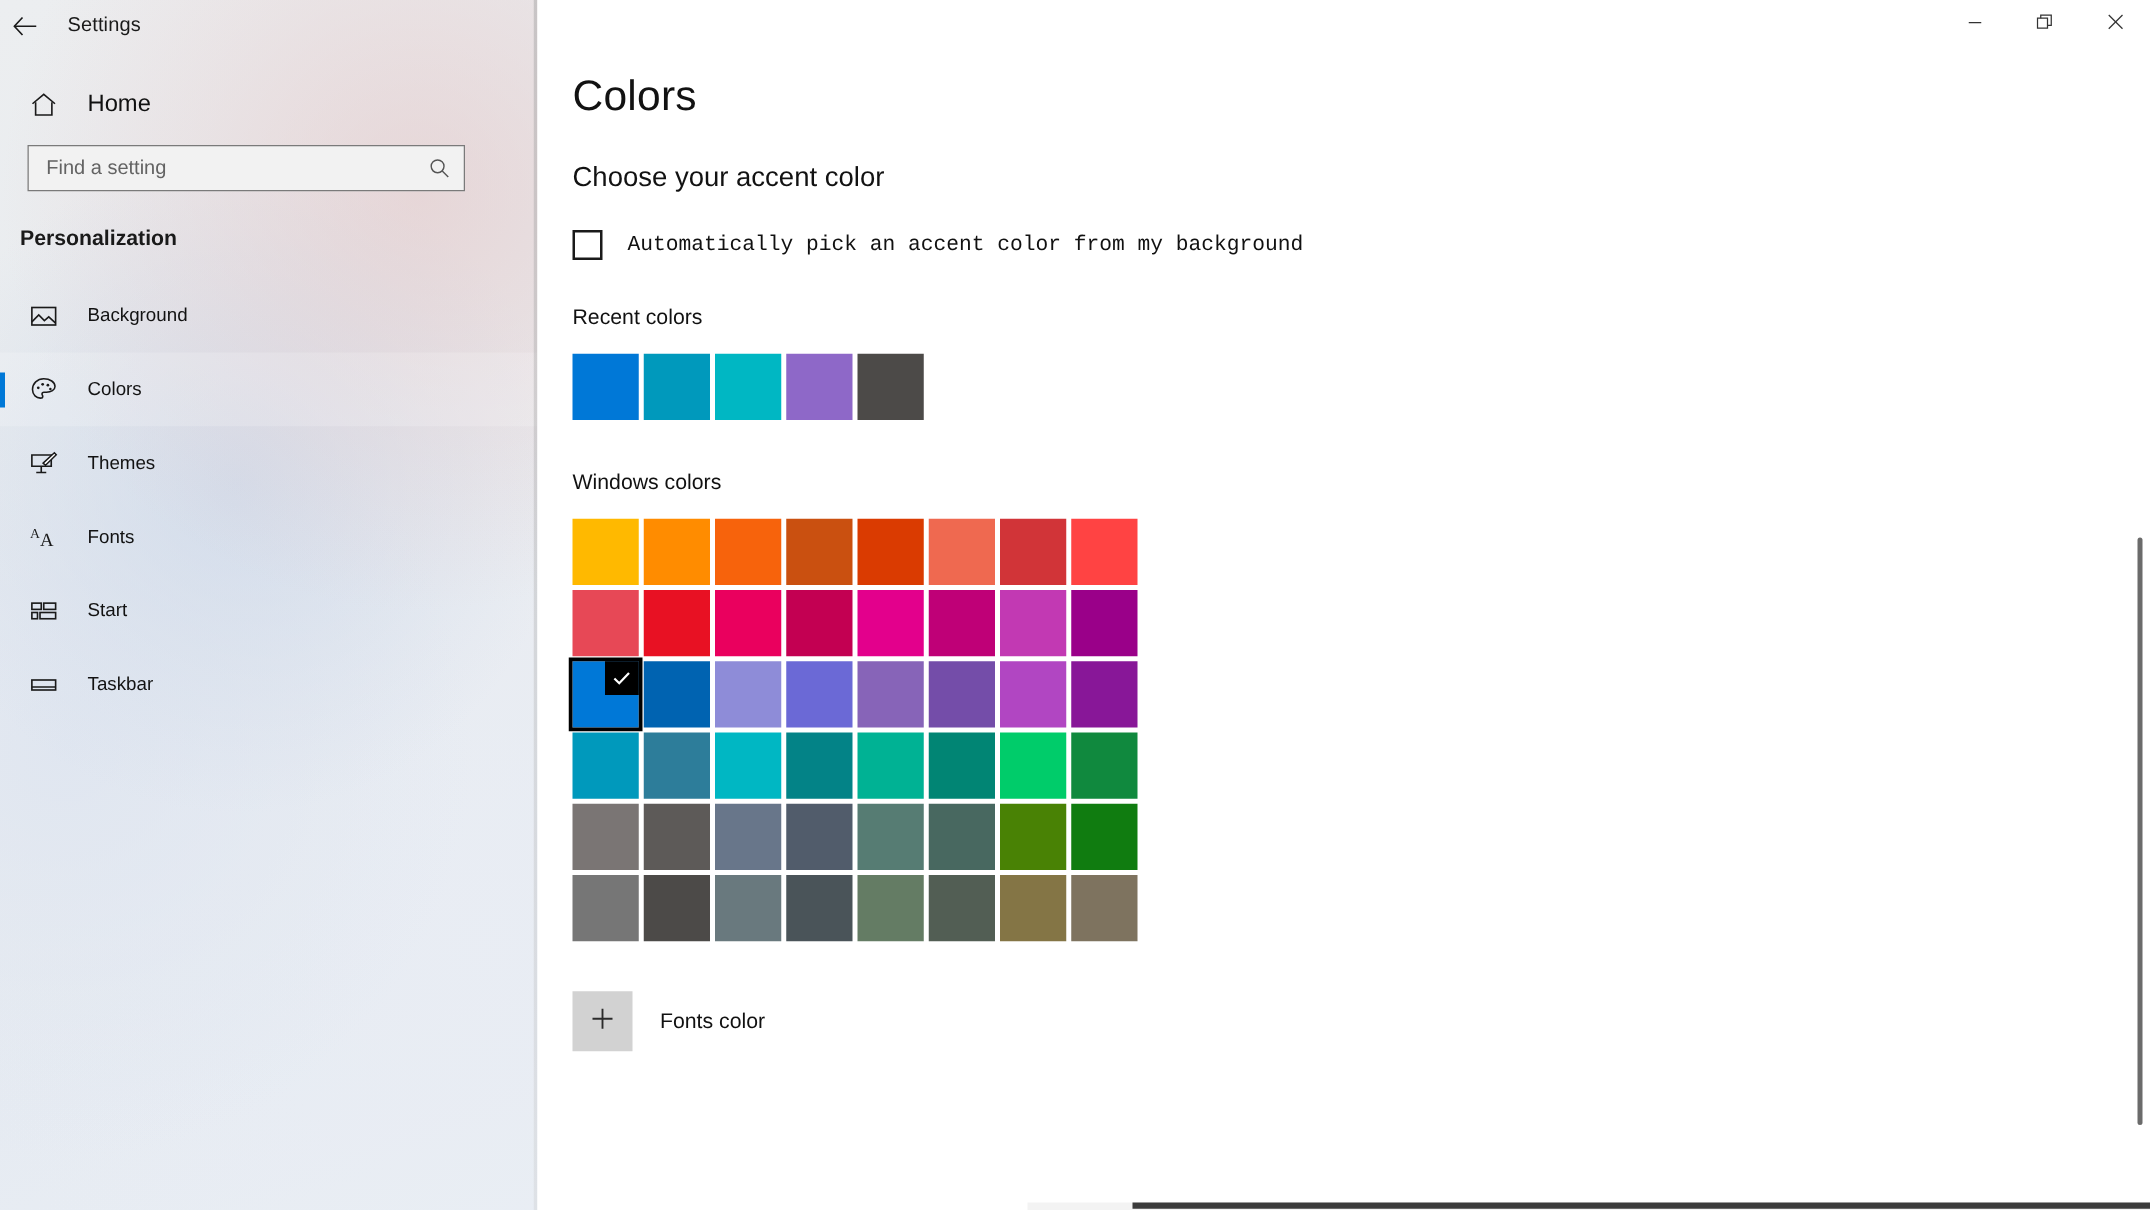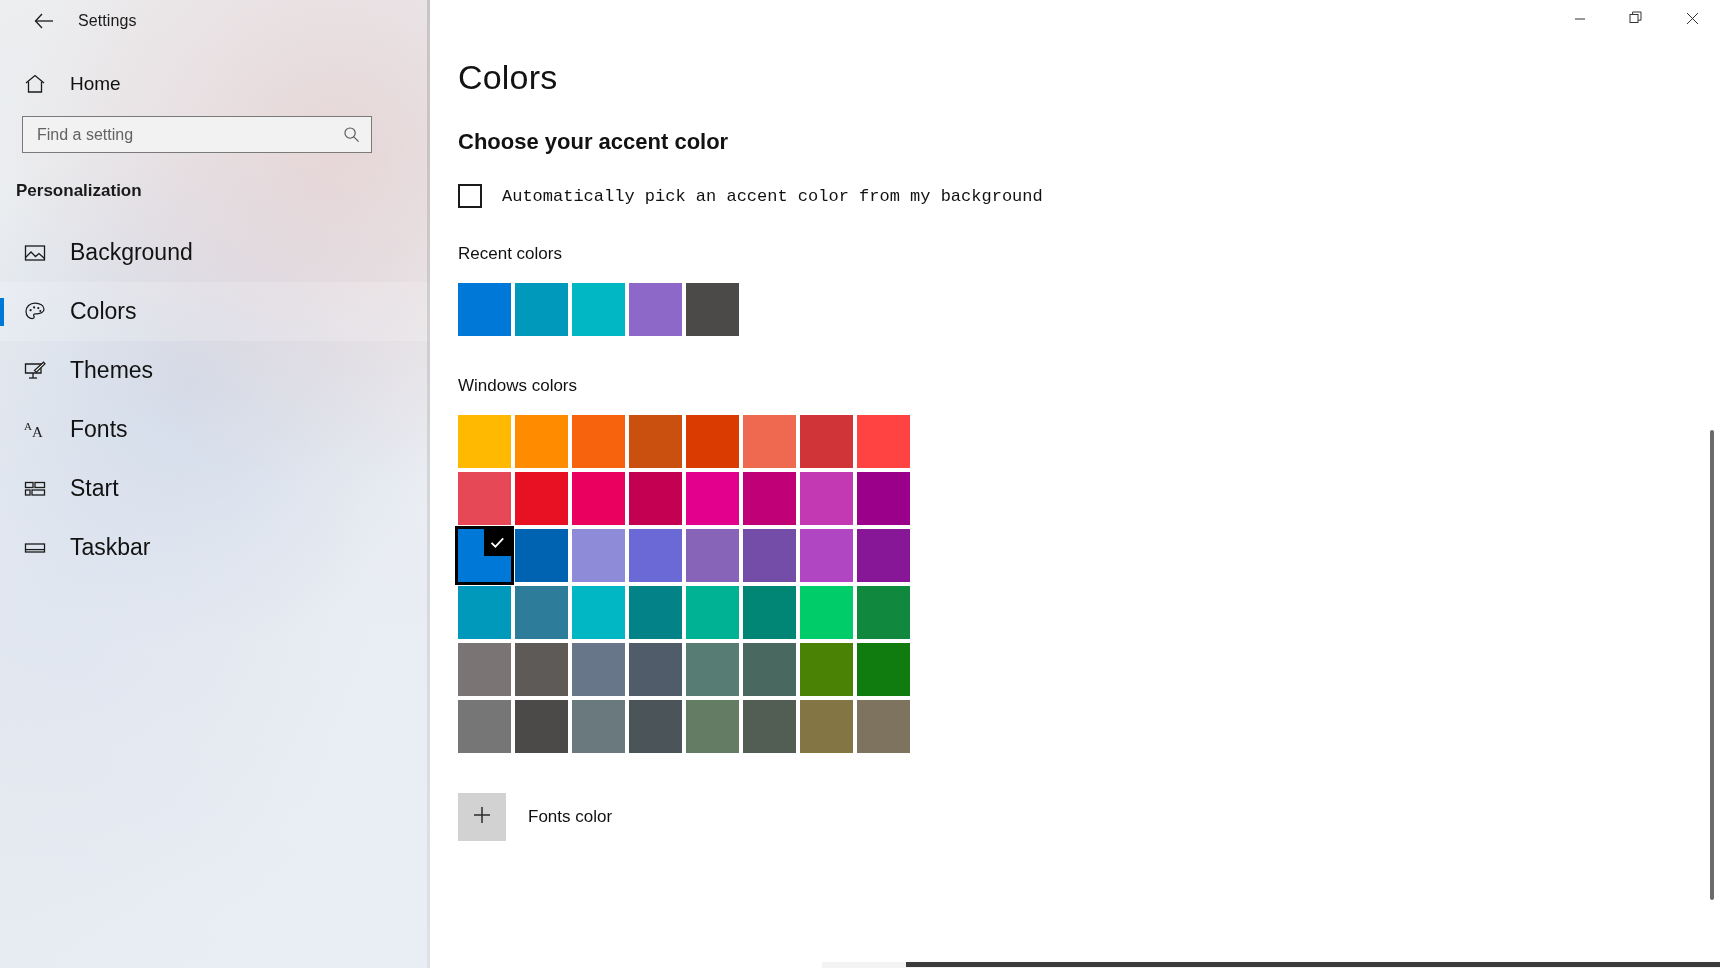--- a/index.html
+++ b/index.html
@@ -39,21 +39,21 @@
     position: absolute;
     right: 0; top: 0;
     width: 3px; height: 100%;
     background: linear-gradient(180deg, rgba(160,160,160,.45), rgba(190,190,190,.25));
   }
 
   .titlebar {
     height: 42px;
     display: flex;
     align-items: center;
-    padding-left: 24px;
+    padding-left: 0;
     gap: 14px;
   }
   .back-btn {
     width: 40px; height: 32px;
     display: flex; align-items: center; justify-content: center;
     cursor: pointer;
   }
   .back-btn svg { display: block; }
   .app-title {
     font-size: 16px;
@@ -113,21 +113,21 @@
     padding-left: 22px;
     cursor: pointer;
   }
   .nav-item .nav-icon {
     width: 26px;
     display: flex;
     align-items: center;
     justify-content: center;
   }
   .nav-item .nav-label {
-    font-size: 23px;
+    font-size: 15px;
     color: #121212;
   }
   .nav-item.selected::before {
     content: "";
     position: absolute;
     left: 0; top: 50%;
     transform: translateY(-50%);
     width: 4px; height: 28px;
     background: #0078d7;
   }
@@ -164,21 +164,21 @@
     font-size: 34px;
     font-weight: normal;
     color: #121212;
     letter-spacing: .2px;
   }
 
   .subhead {
     margin-top: 32px;
     font-size: 22px;
     color: #121212;
-    font-weight: bold;
+    font-weight: normal;
   }
 
   .checkbox-row {
     margin-top: 29px;
     display: flex;
     align-items: center;
     gap: 20px;
     cursor: pointer;
     width: fit-content;
     font-family: Liberation Mono, monospace;

